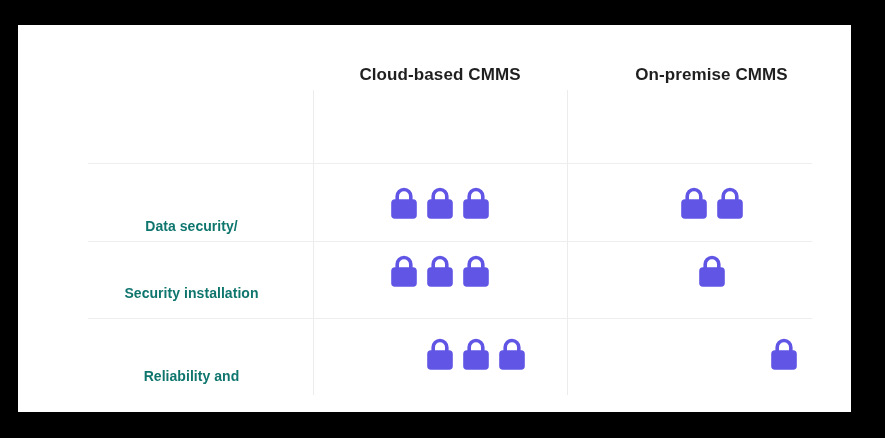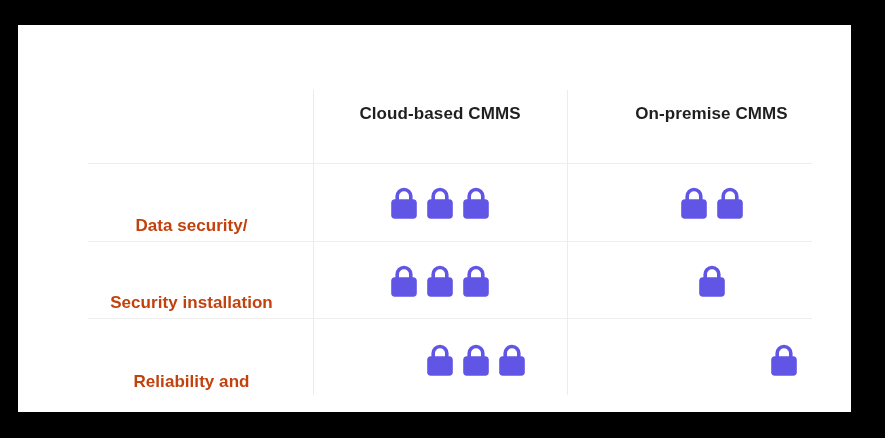--- a/index.html
+++ b/index.html
@@ -61,21 +61,20 @@
   .hline.h3 { top: 253px; }
 
   
   .header-row {
     position: absolute;
     left: 0;
     top: 0;
     width: 742px;
     height: 98px;
     display: flex;
-    align-items: center;
   }
   .cell-label {
     width: 243px;
     flex: 0 0 243px;
     text-align: center;
   }
   .cell-col {
     width: 254px;
     flex: 0 0 254px;
     text-align: center;
@@ -95,27 +94,27 @@
 
   
   .row {
     position: absolute;
     left: 0;
     width: 742px;
     display: flex;
     align-items: center;
   }
   .row.r0 { top: 98px;  height: 78px; }
-  .row.r1 { top: 176px; height: 77px; }
-  .row.r2 { top: 255px; height: 77px; gap: 36px; }
+  .row.r1 { top: 166px; height: 77px; }
+  .row.r2 { top: 249px; height: 77px; gap: 36px; }
 
   .row-label {
-    font-size: 17px;
+    font-size: 14px;
     font-weight: 700;
-    color: #c2410c;
+    color: #0f766e;
     line-height: 1.45;
     letter-spacing: 0.05px;
     margin-top: 48px;
   }
 
   .locks {
     display: flex;
     justify-content: center;
     align-items: center;
     gap: 6px;

